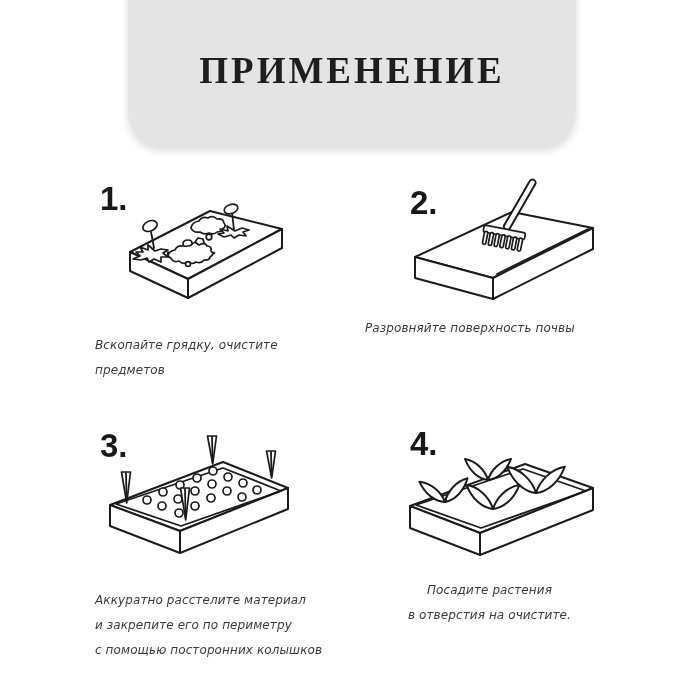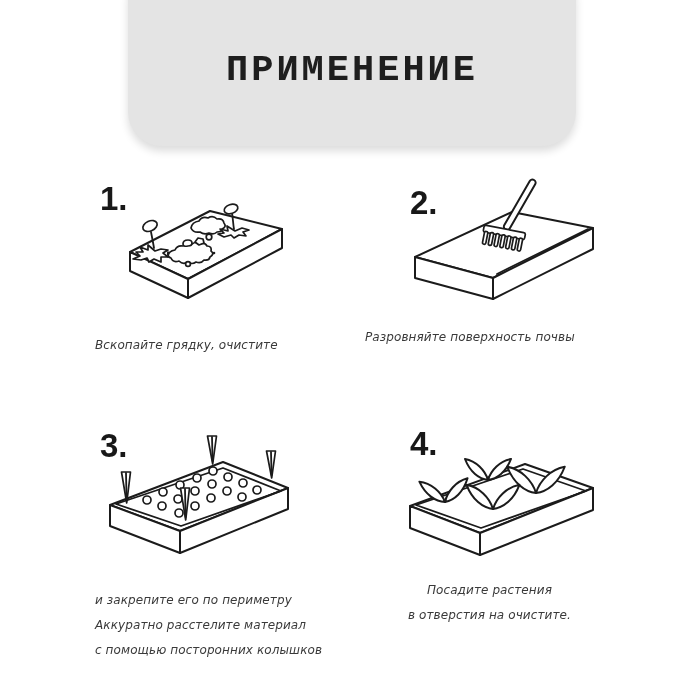--- a/index.html
+++ b/index.html
@@ -19,21 +19,21 @@
   .header-card{
     position:absolute;left:128px;top:-36px;width:448px;height:182px;
     background:var(--header-bg);border-radius:34px;
     box-shadow:0 5px 9px rgba(0,0,0,0.14);
     display:flex;align-items:center;justify-content:center;
     padding-top:30px;
   }
   .page-title{
     font-size:37px;font-weight:700;letter-spacing:3px;
     color:var(--title-text);
-    font-family:Liberation Mono, monospace;
+    font-family:Liberation Serif, serif;
   }
   .step-number{
     position:absolute;font-size:33px;font-weight:700;line-height:1;
     color:#181818;
     font-family:"Liberation Sans","DejaVu Sans",sans-serif;
   }
   .step-caption{
     position:absolute;font-size:12px;line-height:25px;
     color:var(--caption-text);letter-spacing:0.1px;white-space:nowrap;font-style:italic;
   }
@@ -41,21 +41,21 @@
   
   .shp{fill:#ffffff;stroke:var(--line-art);stroke-width:2;stroke-linejoin:round;stroke-linecap:round;}
   .thin{stroke-width:1.7;}
   .ln{fill:none;stroke:var(--line-art);stroke-width:1.8;stroke-linejoin:round;stroke-linecap:round;}
   .dot{fill:var(--line-art);stroke:none;}
   
   #num1{left:100px;top:182px;} #num2{left:410px;top:186px;}
   #num3{left:100px;top:429px;} #num4{left:410px;top:427px;}
   #il1{left:98px;top:200px;}  #il2{left:400px;top:178px;}
   #il3{left:85px;top:432px;}  #il4{left:395px;top:438px;}
-  #cap1{left:95px;top:333px;} #cap2{left:365px;top:325px;}
+  #cap1{left:95px;top:333px;} #cap2{left:365px;top:316px;}
   #cap3{left:95px;top:588px;} #cap4{left:408px;top:578px;text-align:center;}
 </style>
 </head>
 <body>
 
 <div class="page">
 
   <div class="header-card">
     <div class="page-title">ПРИМЕНЕНИЕ</div>
   </div>
@@ -82,20 +82,21 @@
       <ellipse class="shp thin" cx="52" cy="26" rx="7.5" ry="5" transform="rotate(-24 52 26)"></ellipse>
     </g>
     <g>
       <path class="shp thin" d="M137,31 l-8,-5 l1,5 l-8,-2 l4,4 l-6,1 l6,3 l7,-2 l3,3 l5,-3 l7,1 l-3,-4 l6,-2 l-7,-2 z"></path>
       <path class="ln" d="M136,29 C135,24 135,18 134,13"></path>
       <ellipse class="shp thin" cx="133" cy="9" rx="7" ry="4.5" transform="rotate(-18 133 9)"></ellipse>
     </g>
   </svg>
   <div class="step-caption" id="cap1">
     <div>Вскопайте грядку, очистите</div>
+    <div>предметов</div>
   </div>
 
   <div class="step-number" id="num2">2.</div>
   <svg class="illus" id="il2" width="205" height="145" viewBox="0 0 205 145">
     <g>
       <path class="shp" d="M15,79 L112,34 L193,50 L93,100 Z"></path>
       <path class="shp" d="M15,79 L15,100 L93,121 L93,100 Z"></path>
       <path class="shp" d="M93,100 L93,121 L193,71 L193,50 Z"></path>
       <path class="ln" d="M97,96 L188,51"></path>
     </g>
@@ -155,22 +156,22 @@
     <g>
       <path class="shp thin" d="M36.5,40 L45.5,40 L41.7,71 Z"></path>
         <path class="ln thin" d="M41,41 L41.6,68"></path>
     </g>
     <g>
       <path class="shp thin" d="M95.5,56 L104.5,56 L100.7,88 Z"></path>
         <path class="ln thin" d="M100,57 L100.6,85"></path>
     </g>
   </svg>
   <div class="step-caption" id="cap3">
+    <div>Аккуратно расстелите материал</div>
     <div>и закрепите его по периметру</div>
-    <div>Аккуратно расстелите материал</div>
     <div>с помощью посторонних колышков</div>
   </div>
 
   <div class="step-number" id="num4">4.</div>
   <svg class="illus" id="il4" width="210" height="130" viewBox="0 0 210 130">
     <g>
       <path class="shp" d="M15,68 L130,26 L198,50 L85,95 Z"></path>
       <path class="shp" d="M15,68 L15,90 L85,117 L85,95 Z"></path>
       <path class="shp" d="M85,95 L85,117 L198,72 L198,50 Z"></path>
       <path class="ln" d="M21,67 L128,31 L191,53 L86,90 Z"></path>

